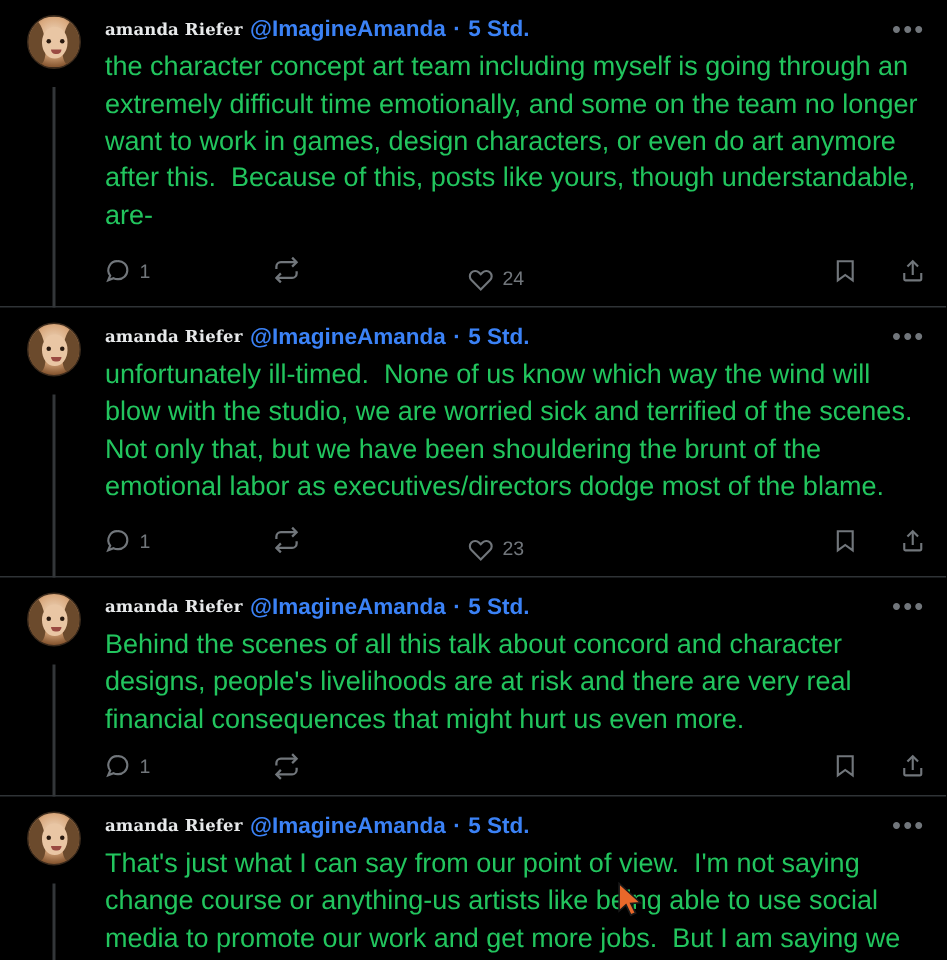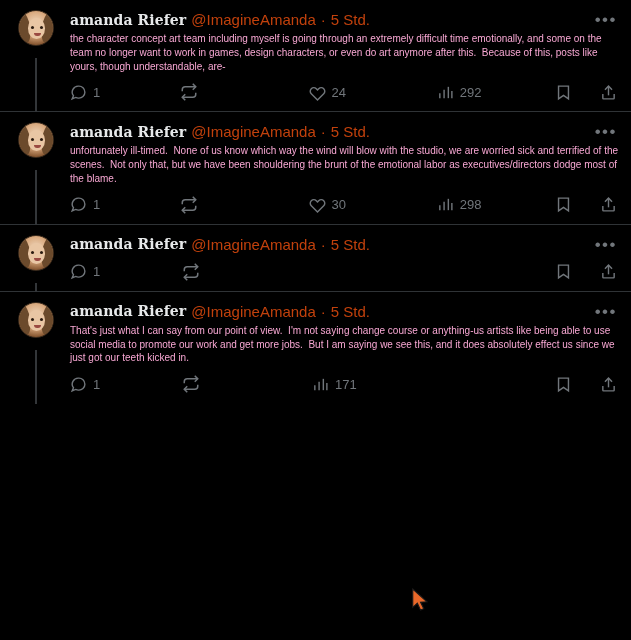--- a/index.html
+++ b/index.html
@@ -94,43 +94,44 @@
   .head-row {
     display: flex;
     align-items: center;
     line-height: 1;
     margin-top: 1px;
     white-space: nowrap;
   }
   .display-name {
     font-family: "DejaVu Serif", serif;
     font-weight: bold;
-    font-size: 14px;
+    font-size: 11px;
     color: #e7e9ea;
     letter-spacing: 0.1px;
   }
   .handle, .dot, .time {
     font-size: 15px;
-    color: #c2410c;
+    color: #3b82f6;
     margin-left: 5px;
+    font-weight: bold;
   }
   .dot { margin-left: 5px; margin-right: 0px; }
   .more-btn {
     margin-left: auto;
     color: #71767b;
     font-size: 17px;
     letter-spacing: 1.5px;
     line-height: 1;
     padding: 0 2px;
     cursor: pointer;
   }
   .tweet-text {
-    font-size: 10px;
+    font-size: 18px;
     line-height: 1.38;
-    color: #f9a8d4;
+    color: #22c55e;
     margin-top: 4px;
     white-space: pre-wrap;
     word-wrap: break-word;
   }
   .actions {
     display: flex;
     align-items: center;
     margin-top: 10px;
     padding-bottom: 10px;
     color: #71767b;
@@ -139,21 +140,21 @@
   .act {
     display: flex;
     align-items: center;
     gap: 6px;
     cursor: pointer;
     color: #71767b;
   }
   .act .lbl { font-size: 13px; }
   .act-reply { width: 112px; }
   .act-retweet { width: 130px; }
-  .act-like { width: 130px; }
+  .act-like { width: 130px; margin-top: 11px; }
   .act-views { width: 120px; }
   .act-bookmark { margin-left: auto; margin-right: 28px; }
   .act-share { margin-right: 2px; }
   svg { display: block; }
   .cursor {
     position: absolute;
     width: 22px;
     height: 24px;
     pointer-events: none;
   }
@@ -205,31 +206,20 @@
           <span class="lbl"></span>
         </div>
         <div class="act act-like">
           <span>
             <svg width="17" height="17" viewBox="0 0 24 24" fill="none" stroke="#71767b" stroke-width="2">
                 <path d="M20.8 6.6a5 5 0 0 0-7.1 0L12 8.3l-1.7-1.7a5 5 0 1 0-7.1 7.1l8.8 8.8 8.8-8.8a5 5 0 0 0 0-7.1z"></path>
               </svg>
           </span>
           <span class="lbl">24</span>
         </div>
-        <div class="act act-views">
-          <span>
-            <svg width="17" height="17" viewBox="0 0 24 24" fill="none" stroke="#71767b" stroke-width="2">
-                <path d="M4 20V13"></path>
-                <path d="M10 20V8"></path>
-                <path d="M16 20V4"></path>
-                <path d="M21 20V10"></path>
-              </svg>
-          </span>
-          <span class="lbl">292</span>
-        </div>
         <div class="act act-bookmark">
           <span>
             <svg width="17" height="17" viewBox="0 0 24 24" fill="none" stroke="#71767b" stroke-width="2">
                 <path d="M5 3h14v18l-7-5-7 5V3z"></path>
               </svg>
           </span>
         </div>
         <div class="act act-share">
           <span>
             <svg width="17" height="17" viewBox="0 0 24 24" fill="none" stroke="#71767b" stroke-width="2">
@@ -283,32 +273,21 @@
               </svg>
           </span>
           <span class="lbl"></span>
         </div>
         <div class="act act-like">
           <span>
             <svg width="17" height="17" viewBox="0 0 24 24" fill="none" stroke="#71767b" stroke-width="2">
                 <path d="M20.8 6.6a5 5 0 0 0-7.1 0L12 8.3l-1.7-1.7a5 5 0 1 0-7.1 7.1l8.8 8.8 8.8-8.8a5 5 0 0 0 0-7.1z"></path>
               </svg>
           </span>
-          <span class="lbl">30</span>
-        </div>
-        <div class="act act-views">
-          <span>
-            <svg width="17" height="17" viewBox="0 0 24 24" fill="none" stroke="#71767b" stroke-width="2">
-                <path d="M4 20V13"></path>
-                <path d="M10 20V8"></path>
-                <path d="M16 20V4"></path>
-                <path d="M21 20V10"></path>
-              </svg>
-          </span>
-          <span class="lbl">298</span>
+          <span class="lbl">23</span>
         </div>
         <div class="act act-bookmark">
           <span>
             <svg width="17" height="17" viewBox="0 0 24 24" fill="none" stroke="#71767b" stroke-width="2">
                 <path d="M5 3h14v18l-7-5-7 5V3z"></path>
               </svg>
           </span>
         </div>
         <div class="act act-share">
           <span>
@@ -336,20 +315,21 @@
       <div class="thread-line"></div>
     </div>
     <div class="body-col">
       <div class="head-row">
         <span class="display-name">amanda Riefer</span>
         <span class="handle">@ImagineAmanda</span>
         <span class="dot">·</span>
         <span class="time">5 Std.</span>
         <span class="more-btn">•••</span>
       </div>
+      <div class="tweet-text">Behind the scenes of all this talk about concord and character designs, people's livelihoods are at risk and there are very real financial consequences that might hurt us even more.</div>
       <div class="actions">
         <div class="act act-reply">
           <span>
             <svg width="17" height="17" viewBox="0 0 24 24" fill="none" stroke="#71767b" stroke-width="2">
                 <path d="M21 11.5a8.4 8.4 0 0 1-9 8.4 8.9 8.9 0 0 1-4-.9L3 21l1.9-4.5A8.4 8.4 0 0 1 12 3a8.4 8.4 0 0 1 9 8.5z"></path>
               </svg>
           </span>
           <span class="lbl">1</span>
         </div>
         <div class="act act-retweet">

